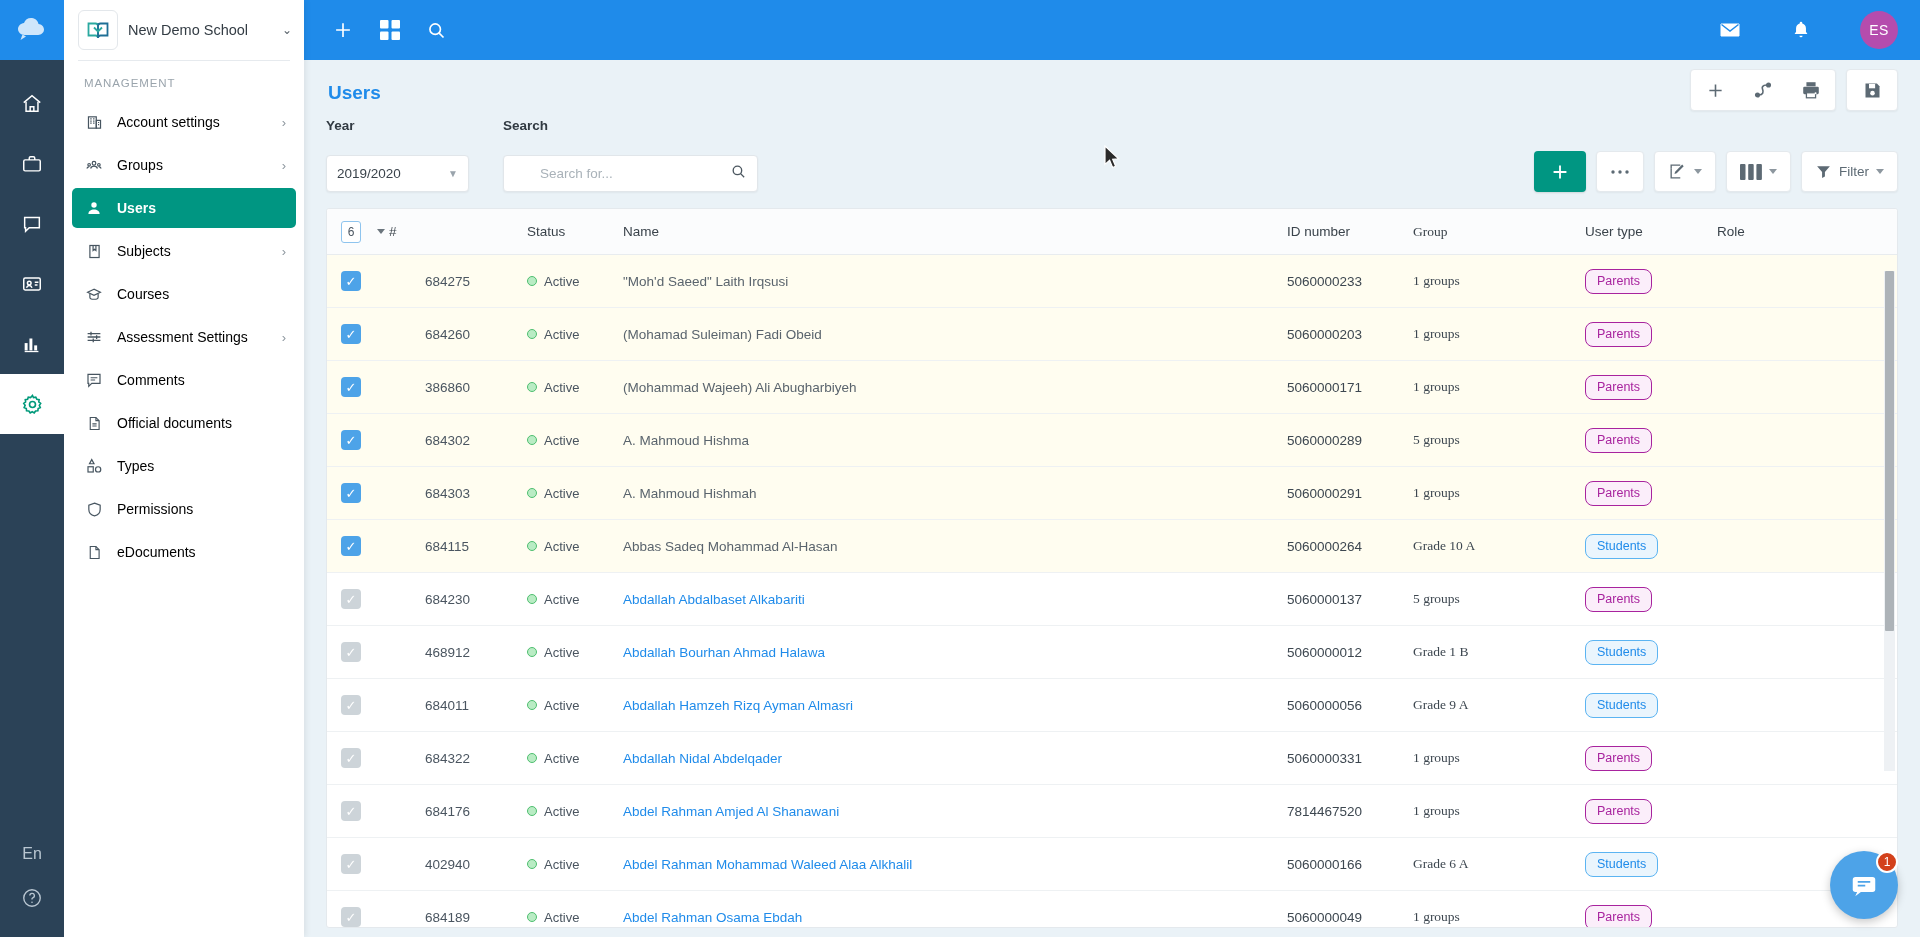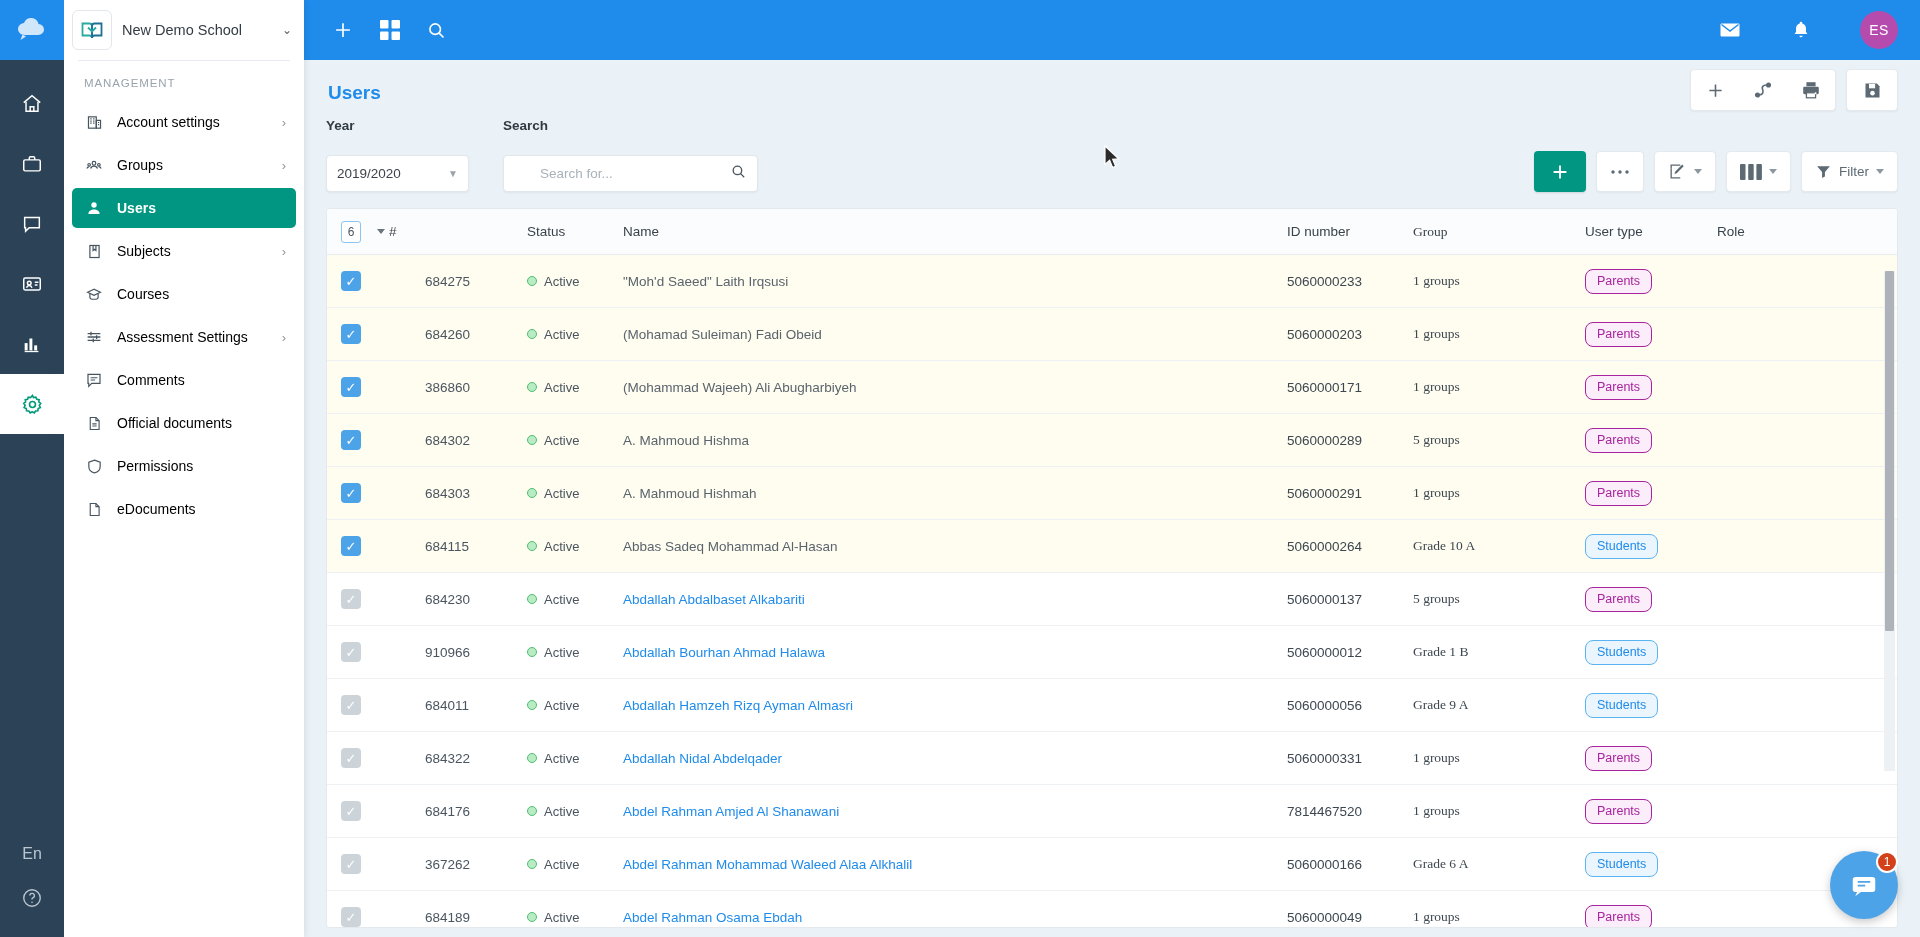--- a/index.html
+++ b/index.html
@@ -49,21 +49,21 @@
   .rail-help { color: #b9c6d1; margin-bottom: 8px; cursor: pointer; }
 
   
   .sidebar {
     width: 240px; flex: 0 0 240px; height: 937px;
     background: #ffffff; position: relative; z-index: 4;
     box-shadow: 2px 0 6px rgba(0,0,0,.07);
   }
   .school {
     height: 60px; display: flex; align-items: center;
-    padding: 0 12px 0 8px; gap: 10px;
+    padding: 0 12px 0 14px; gap: 10px;
     cursor: pointer;
   }
   .school-logo {
     width: 40px; height: 40px; border: 1px solid #e3e7eb; border-radius: 6px;
     display: flex; align-items: center; justify-content: center;
     background: #fff; flex: 0 0 40px;
   }
   .school-name {
     font-size: 14.5px; color: #333c44; flex: 1; white-space: nowrap;
     overflow: hidden; text-overflow: ellipsis;
@@ -397,20 +397,30 @@
     </div>
     <div class="nav-item">
       <span class="ico">
           <svg width="17" height="17" viewBox="0 0 24 24" fill="none" stroke="currentColor" stroke-width="1.6">
             <path d="M6 3.5h8l4.5 4.5V20.5H6z"></path>
             <path d="M14 3.5V8h4.5"></path>
             <path d="M9 12.5h6M9 15.5h6"></path>
           </svg>
         </span>
       <span class="lbl">Official documents</span>
+    </div>
+    <div class="nav-item">
+      <span class="ico">
+          <svg width="18" height="18" viewBox="0 0 24 24" fill="none" stroke="currentColor" stroke-width="1.6">
+            <path d="M9 3.5 12 9H6z"></path>
+            <rect x="4" y="13" width="7" height="7"></rect>
+            <circle cx="17.5" cy="16.5" r="3.5"></circle>
+          </svg>
+        </span>
+      <span class="lbl">Types</span>
     </div>
     <div class="nav-item">
       <span class="ico">
           <svg width="17" height="17" viewBox="0 0 24 24" fill="none" stroke="currentColor" stroke-width="1.7">
             <path d="M12 3 20 6v6c0 4.5-3.3 7.8-8 9-4.7-1.2-8-4.5-8-9V6z"></path>
           </svg>
         </span>
       <span class="lbl">Permissions</span>
     </div>
     <div class="nav-item">
@@ -682,21 +692,21 @@
               <div class="c-type"><span class="badge parents">Parents</span></div>
               <div class="c-role"></div>
             </div>
             <div class="trow">
               <div class="c-chk">
                 <div class="chk">
                   <span>✓</span>
                 </div>
               </div>
               <div class="c-num"></div>
-              <div class="c-id id-cell">910966</div>
+              <div class="c-id id-cell">468912</div>
               <div class="c-stat"><span class="dot"></span><span class="stat-txt">Active</span></div>
               <div class="c-name"><span class="name-link">Abdallah Bourhan Ahmad Halawa</span></div>
               <div class="c-idn">5060000012</div>
               <div class="c-grp">Grade 1 B</div>
               <div class="c-type"><span class="badge students">Students</span></div>
               <div class="c-role"></div>
             </div>
             <div class="trow">
               <div class="c-chk">
                 <div class="chk">
@@ -742,21 +752,21 @@
               <div class="c-type"><span class="badge parents">Parents</span></div>
               <div class="c-role"></div>
             </div>
             <div class="trow">
               <div class="c-chk">
                 <div class="chk">
                   <span>✓</span>
                 </div>
               </div>
               <div class="c-num"></div>
-              <div class="c-id id-cell">367262</div>
+              <div class="c-id id-cell">402940</div>
               <div class="c-stat"><span class="dot"></span><span class="stat-txt">Active</span></div>
               <div class="c-name"><span class="name-link">Abdel Rahman Mohammad Waleed Alaa Alkhalil</span></div>
               <div class="c-idn">5060000166</div>
               <div class="c-grp">Grade 6 A</div>
               <div class="c-type"><span class="badge students">Students</span></div>
               <div class="c-role"></div>
             </div>
             <div class="trow">
               <div class="c-chk">
                 <div class="chk">

